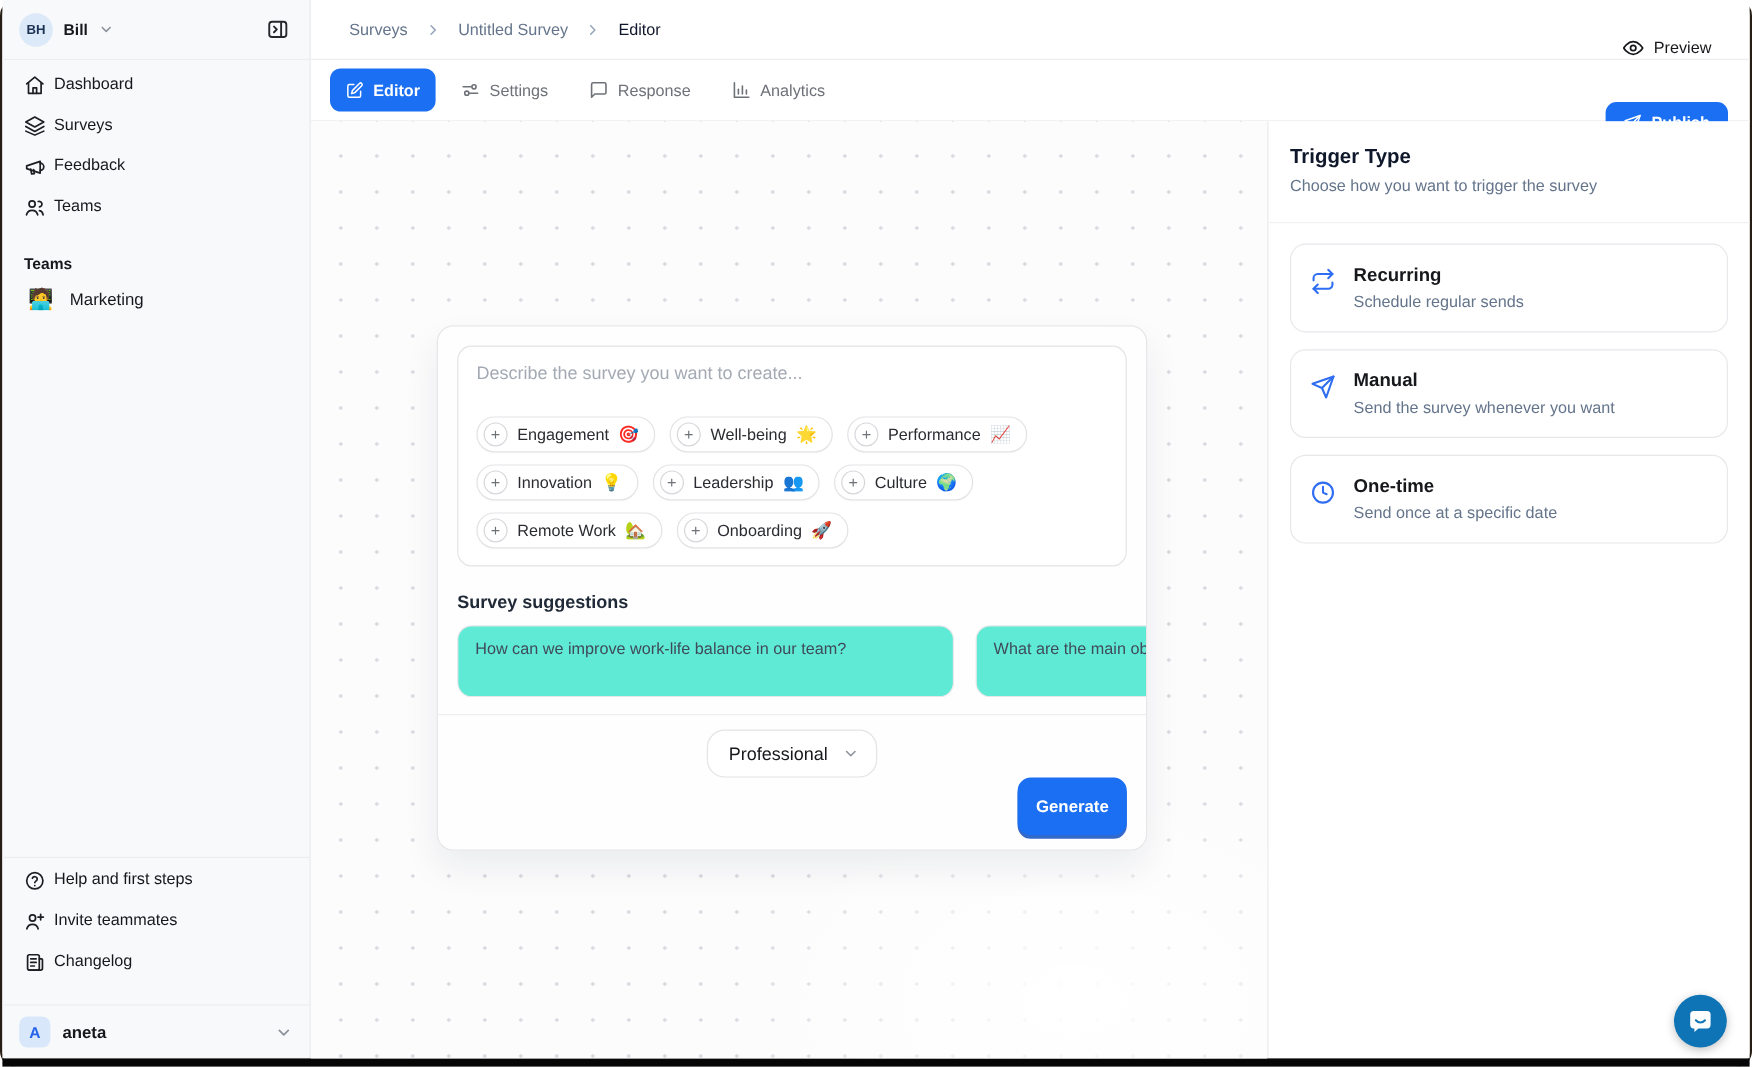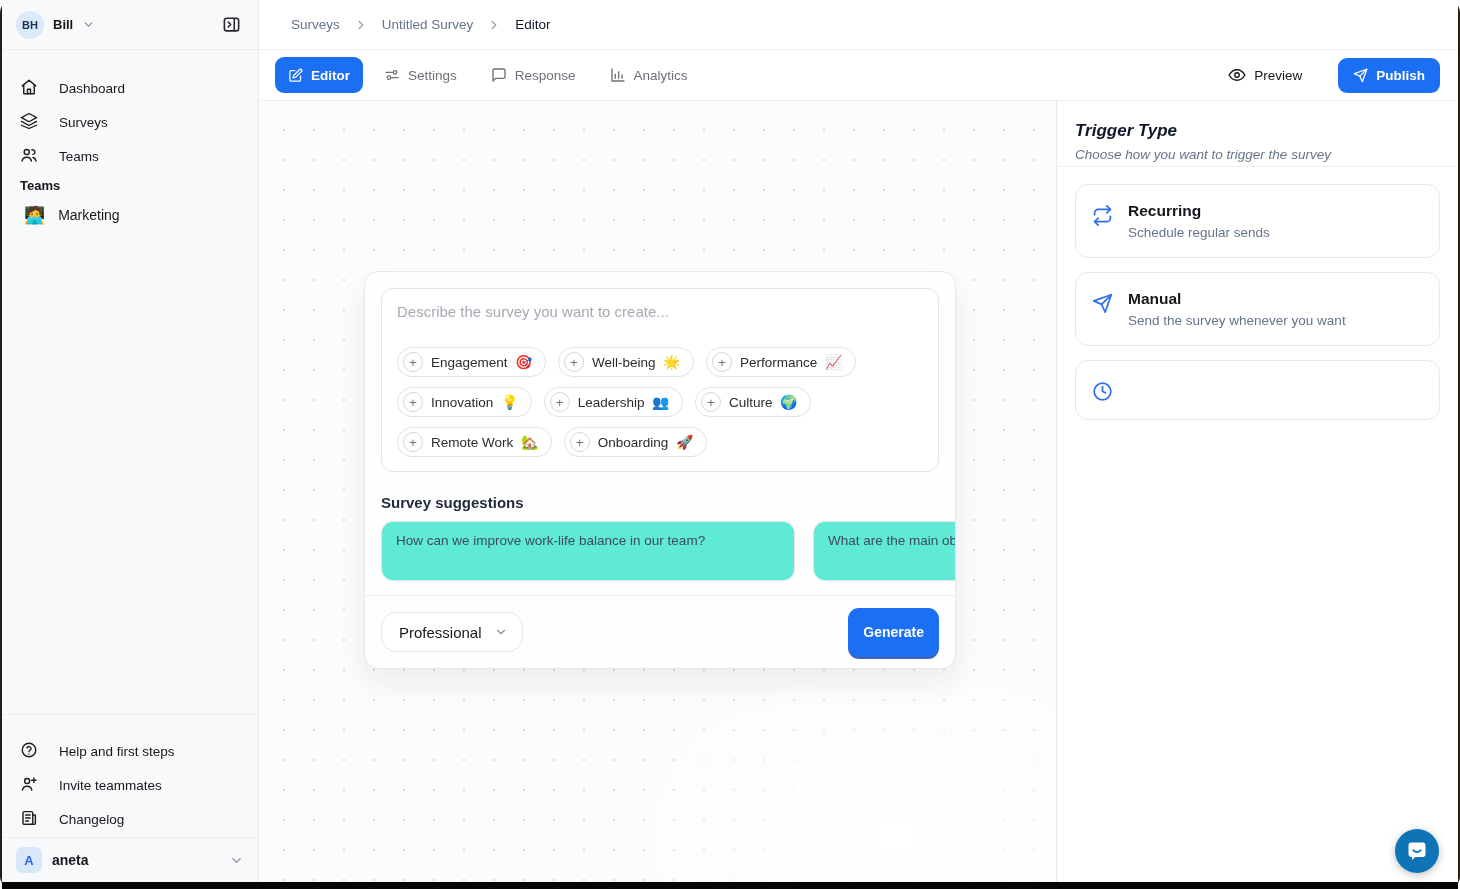--- a/index.html
+++ b/index.html
@@ -9,21 +9,21 @@
   .bottom-edge { height:7px; background:#060606; width:100%; }
 
   
   .sidebar { width:257px; min-width:257px; background:#f8f9fa; border-right:1px solid #e7e8ea; display:flex; flex-direction:column; }
   .sb-header { height:50px; border-bottom:1px solid #eceef0; display:flex; align-items:center; padding:0 12px 0 14px; gap:9px; }
   .avatar-circle { width:28px; height:28px; border-radius:50%; background:#dbe9f9; color:#1c3354; font-size:11px; font-weight:700; display:flex; align-items:center; justify-content:center; }
   .sb-username { font-size:13px; font-weight:700; color:#17181c; }
   .chev { color:#8b919b; display:flex; }
   .sb-collapse { margin-left:auto; width:30px; height:30px; border:none; background:transparent; border-radius:7px; display:flex; align-items:center; justify-content:center; color:#26272b; cursor:pointer; }
   .sb-nav { padding:12px 8px 0 8px; }
-  .sb-item { height:34px; display:flex; align-items:flex-end; gap:21px; padding:0 10px; border-radius:8px; font-size:13.5px; font-weight:500; color:#17181c; cursor:pointer; }
+  .sb-item { height:34px; display:flex; align-items:flex-start; gap:7px; padding:0 10px; border-radius:8px; font-size:13.5px; font-weight:500; color:#17181c; cursor:pointer; }
   .sb-item .ic { display:flex; color:#1d1e22; }
   .sb-section { padding:14px 18px 6px 18px; font-size:13px; font-weight:700; color:#17181c; }
   .sb-team { height:32px; display:flex; align-items:center; gap:13px; padding:0 10px 0 14px; margin:0 8px; border-radius:8px; font-size:14px; font-weight:500; color:#17181c; cursor:pointer; }
   .sb-team .emoji { font-size:17px; }
   .sb-grow { flex:1; }
   .sb-footer { border-top:1px solid #eceef0; padding:10px 8px; }
   .sb-user { border-top:1px solid #eceef0; height:45px; display:flex; align-items:center; gap:10px; padding:0 14px; cursor:pointer; }
   .avatar-square { width:26px; height:26px; border-radius:7px; background:#d9e7fb; color:#2563eb; font-size:13px; font-weight:700; display:flex; align-items:center; justify-content:center; }
   .sb-user-name { font-size:14px; font-weight:700; color:#17181c; }
   .sb-user .chev { margin-left:auto; }
@@ -32,21 +32,21 @@
   .main { flex:1; display:flex; flex-direction:column; min-width:0; }
   .crumbbar { height:50px; min-height:50px; border-bottom:1px solid #eceef0; background:#fff; display:flex; align-items:center; padding-left:32px; gap:14px; }
   .crumb { font-size:13.5px; color:#64748b; cursor:pointer; }
   .crumb.current { color:#0f172a; font-weight:500; }
   .crumb-sep { color:#94a3b8; display:flex; }
 
   .toolbar { height:51px; min-height:51px; background:#fff; border-bottom:1px solid #f0f1f3; display:flex; align-items:center; padding:0 18px 0 16px; gap:8px; }
   .tab { display:flex; align-items:center; gap:8px; height:36px; padding:0 13px; border-radius:9px; font-size:13.5px; font-weight:500; color:#6e7178; background:transparent; border:none; cursor:pointer; }
   .tab.active { background:var(--accent); color:#fff; font-weight:600; }
   .tab .ic { display:flex; }
-  .toolbar-right { margin-left:auto; display:flex; align-items:center; gap:36px; }
+  .toolbar-right { margin-left:auto; display:flex; align-items:center; gap:36px;flex-direction:column; }
   .preview-btn { display:flex; align-items:center; gap:8px; font-size:13.5px; font-weight:500; color:#17181c; background:none; border:none; cursor:pointer; }
   .publish-btn { display:flex; align-items:center; gap:8px; height:35px; padding:0 15px; border-radius:9px; background:var(--accent); color:#fff; font-size:13.5px; font-weight:600; border:none; cursor:pointer; }
 
   .content { flex:1; display:flex; min-height:0; }
   .canvas { flex:1; position:relative; overflow:hidden;
     background-color:#fcfcfd;
     background-image:
       radial-gradient(420px 280px at 80% 94%, #ffffff 0%, rgba(255,255,255,0) 70%),
       radial-gradient(#d8dbe0 1.3px, transparent 1.4px);
     background-size:auto, 30px 30px;
@@ -58,27 +58,27 @@
   .prompt-box textarea { border:none; outline:none; resize:none; flex:1; font-family:"Liberation Sans",sans-serif; font-size:15px; color:#17181c; background:transparent; }
   .prompt-box textarea::placeholder { color:#a4aab4; }
   .chips { display:flex; flex-wrap:wrap; gap:10px 12px; }
   .chip { display:flex; align-items:center; gap:8px; height:30px; padding:0 12px 0 5px; background:#fff; border:1px solid #e3e3e7; border-radius:16px; font-size:13.5px; color:#2b2c31; cursor:pointer; box-shadow:0 1px 1px rgba(0,0,0,.02); }
   .chip .plus { width:20px; height:20px; border:1px solid #d6d7db; border-radius:50%; color:#6e7178; display:flex; align-items:center; justify-content:center; }
   .chip .emoji { font-size:14px; }
   .sugg-wrap { padding:6px 0 0 0; }
   .sugg-title { font-size:15px; font-weight:600; color:#1f2937; padding:0 16px; margin-bottom:10px; }
   .sugg-row { display:flex; gap:18px; padding-left:16px; overflow:hidden; }
   .sugg-card { flex:0 0 414px; height:60px; background:#5eead4; border:1px solid #e7e7ea; border-radius:12px; padding:11px 14px; font-size:13.5px; color:#3f4a5a; white-space:nowrap; overflow:hidden; cursor:pointer; }
-  .composer-footer { margin-top:14px; border-top:1px solid #ededf0; padding:12px 16px; display:flex; align-items:center; }
+  .composer-footer { margin-top:14px; border-top:1px solid #ededf0; padding:12px 16px; display:flex; align-items:center;flex-direction:column; }
   .tone-select { display:flex; align-items:center; gap:12px; height:40px; padding:0 14px 0 17px; background:#fff; border:1px solid #e4e4e8; border-radius:15px; font-size:15px; color:#17181c; cursor:pointer; }
   .generate-btn { margin-left:auto; height:48px; padding:4px 15px; border:none; border-radius:11px; background:var(--accent); color:#fff; font-size:14px; font-weight:600; cursor:pointer; box-shadow:0 3px 0 rgba(16,78,192,.85); }
 
   
   .panel { width:402px; min-width:402px; background:#fff; border-left:1px solid #e7e8ea; display:flex; flex-direction:column; }
-  .panel-header { padding:20px 18px 4px 18px; border-bottom:1px solid #eef0f2;font-style:italic; }
+  .panel-header { padding:20px 18px 23px 18px; border-bottom:1px solid #eef0f2; }
   .panel-title { font-size:17px; font-weight:700; color:#0f172a; margin-bottom:6px; }
   .panel-sub { font-size:13.5px; color:#64748b; }
   .trigger-list { padding:17px 18px; display:flex; flex-direction:column; gap:14px; }
   .trigger-card { border:1px solid #e6e8eb; border-radius:13px; background:#fff; padding:17px 16px; display:flex; gap:15px; cursor:pointer; }
   .trigger-card .tic { color:#2f6ef2; display:flex; margin-top:3px; }
   .tc-title { font-size:15.5px; font-weight:600; color:#17181c; margin-bottom:5px; }
   .tc-desc { font-size:13.5px; color:#64748b; }
 
   
   .chat-fab { position:absolute; right:21px; bottom:16px; width:44px; height:44px; border-radius:50%; background:var(--chatblue); border:none; display:flex; align-items:center; justify-content:center; cursor:pointer; box-shadow:0 2px 8px rgba(0,0,0,.25); }
@@ -125,20 +125,30 @@
         </div>
         <div class="sb-item">
           <span class="ic">
             <svg width="18" height="18" viewBox="0 0 24 24" fill="none" stroke="currentColor" stroke-width="1.9" stroke-linecap="round" stroke-linejoin="round">
                 <polygon points="12 2 22 7.5 12 13 2 7.5"></polygon>
                 <polyline points="2 12.5 12 18 22 12.5"></polyline>
                 <polyline points="2 17.5 12 23 22 17.5" transform="scale(1,0.82) translate(0,4)"></polyline>
               </svg>
           </span>
           <span>Surveys</span>
+        </div>
+        <div class="sb-item">
+          <span class="ic">
+            <svg width="18" height="18" viewBox="0 0 24 24" fill="none" stroke="currentColor" stroke-width="1.9" stroke-linecap="round" stroke-linejoin="round">
+                <path d="M3 11v3l15 5V6L3 11z"></path>
+                <path d="M18 8a4 4 0 0 1 0 8"></path>
+                <path d="M7.5 14.5l1 5.5 3-.5-.8-4.5"></path>
+              </svg>
+          </span>
+          <span>Feedback</span>
         </div>
         <div class="sb-item">
           <span class="ic">
             <svg width="18" height="18" viewBox="0 0 24 24" fill="none" stroke="currentColor" stroke-width="1.9" stroke-linecap="round" stroke-linejoin="round">
                 <circle cx="9" cy="8" r="3.4"></circle>
                 <path d="M2.8 20c.7-3.2 3.2-5 6.2-5s5.5 1.8 6.2 5"></path>
                 <path d="M15.8 5.2a3.1 3.1 0 1 1 1.4 6"></path>
                 <path d="M17.2 15.3c2.3.4 3.6 2 4 4.7"></path>
               </svg>
           </span>
@@ -385,20 +395,24 @@
                 <div class="tc-desc">Send the survey whenever you want</div>
               </div>
             </div>
             <div class="trigger-card">
               <span class="tic">
                 <svg width="21" height="21" viewBox="0 0 24 24" fill="none" stroke="currentColor" stroke-width="2" stroke-linecap="round" stroke-linejoin="round">
                     <circle cx="12" cy="12" r="9.5"></circle>
                     <polyline points="12 6.5 12 12 15.5 13.5"></polyline>
                   </svg>
               </span>
+              <div>
+                <div class="tc-title">One-time</div>
+                <div class="tc-desc">Send once at a specific date</div>
+              </div>
             </div>
           </div>
         </aside>
       </div>
     </div>
   </div>
 
   <div class="bottom-edge"></div>
 
   <button class="chat-fab">

